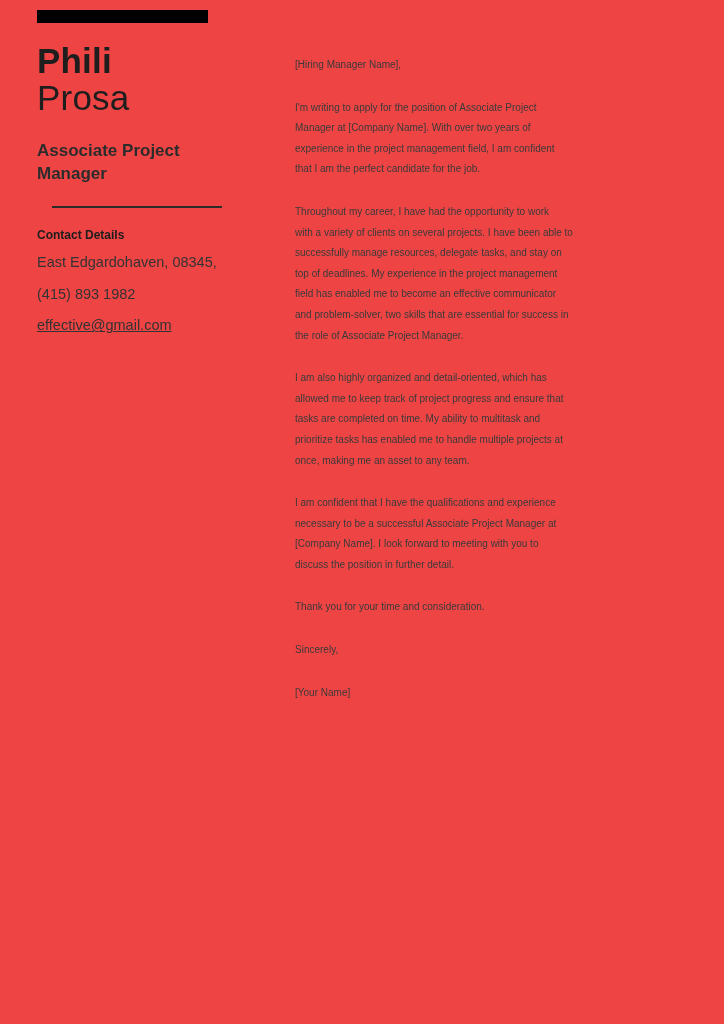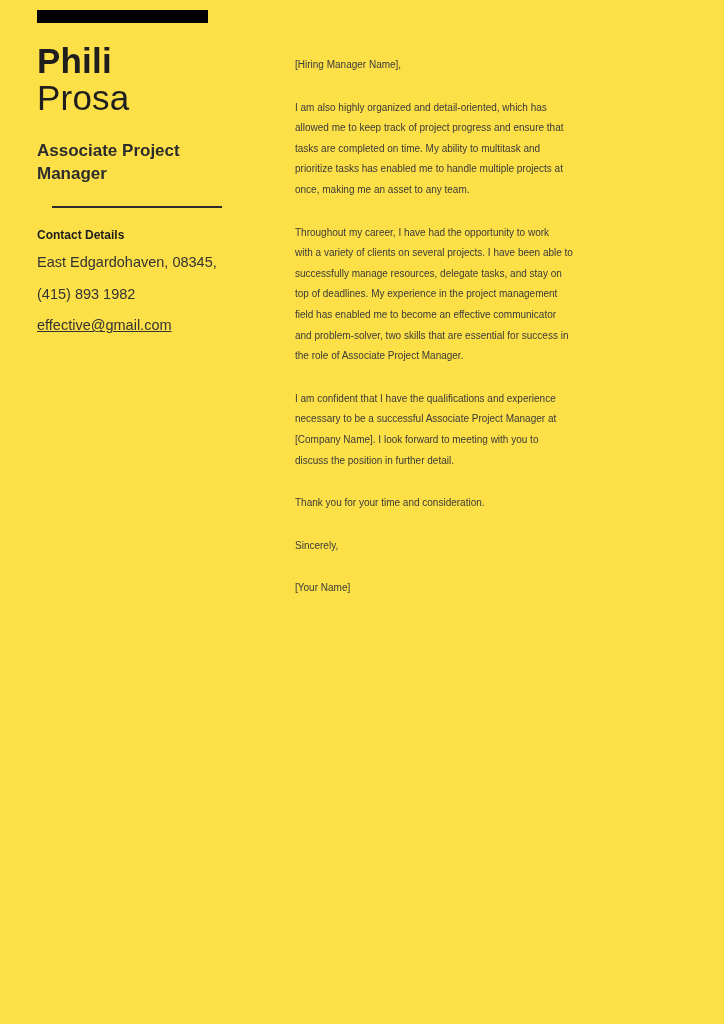--- a/index.html
+++ b/index.html
@@ -11,21 +11,21 @@
     width: 724px;
     height: 1024px;
     position: relative;
     overflow: hidden;
     font-family: "Liberation Sans", "DejaVu Sans", sans-serif;
     -webkit-font-smoothing: antialiased;
   }
   .page {
     position: absolute;
     inset: 0;
-    background: #fde047;
+    background: #ef4444;
   }
 
   
   .sidebar {
     position: absolute;
     left: 37px;
     top: 10px;
     width: 200px;
   }
   .accent-bar {
@@ -116,34 +116,38 @@
     </div>
 
     <div class="contact-line phone">(415) 893 1982</div>
 
     <a class="contact-line email">effective@gmail.com</a>
   </aside>
 
   <main class="letter">
     <p>[Hiring Manager Name],</p>
 
-
-    <p>I am also highly organized and detail-oriented, which has
-allowed me to keep track of project progress and ensure that
-tasks are completed on time. My ability to multitask and
-prioritize tasks has enabled me to handle multiple projects at
-once, making me an asset to any team.</p>
+    <p>I'm writing to apply for the position of Associate Project
+Manager at [Company Name]. With over two years of
+experience in the project management field, I am confident
+that I am the perfect candidate for the job.</p>
 
     <p>Throughout my career, I have had the opportunity to work
 with a variety of clients on several projects. I have been able to
 successfully manage resources, delegate tasks, and stay on
 top of deadlines. My experience in the project management
 field has enabled me to become an effective communicator
 and problem-solver, two skills that are essential for success in
 the role of Associate Project Manager.</p>
+
+    <p>I am also highly organized and detail-oriented, which has
+allowed me to keep track of project progress and ensure that
+tasks are completed on time. My ability to multitask and
+prioritize tasks has enabled me to handle multiple projects at
+once, making me an asset to any team.</p>
 
     <p>I am confident that I have the qualifications and experience
 necessary to be a successful Associate Project Manager at
 [Company Name]. I look forward to meeting with you to
 discuss the position in further detail.</p>
 
     <p>Thank you for your time and consideration.</p>
 
     <p>Sincerely,</p>
 

